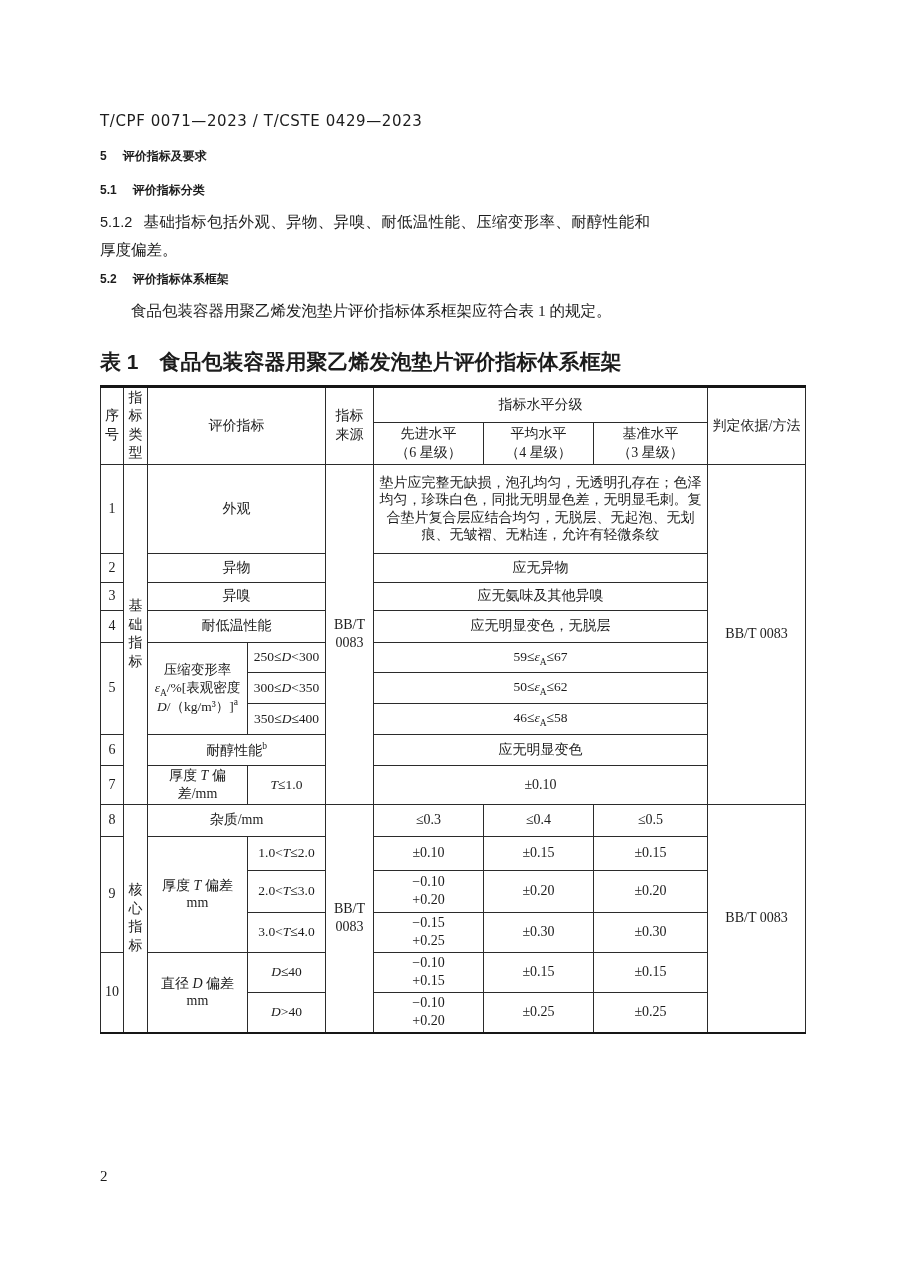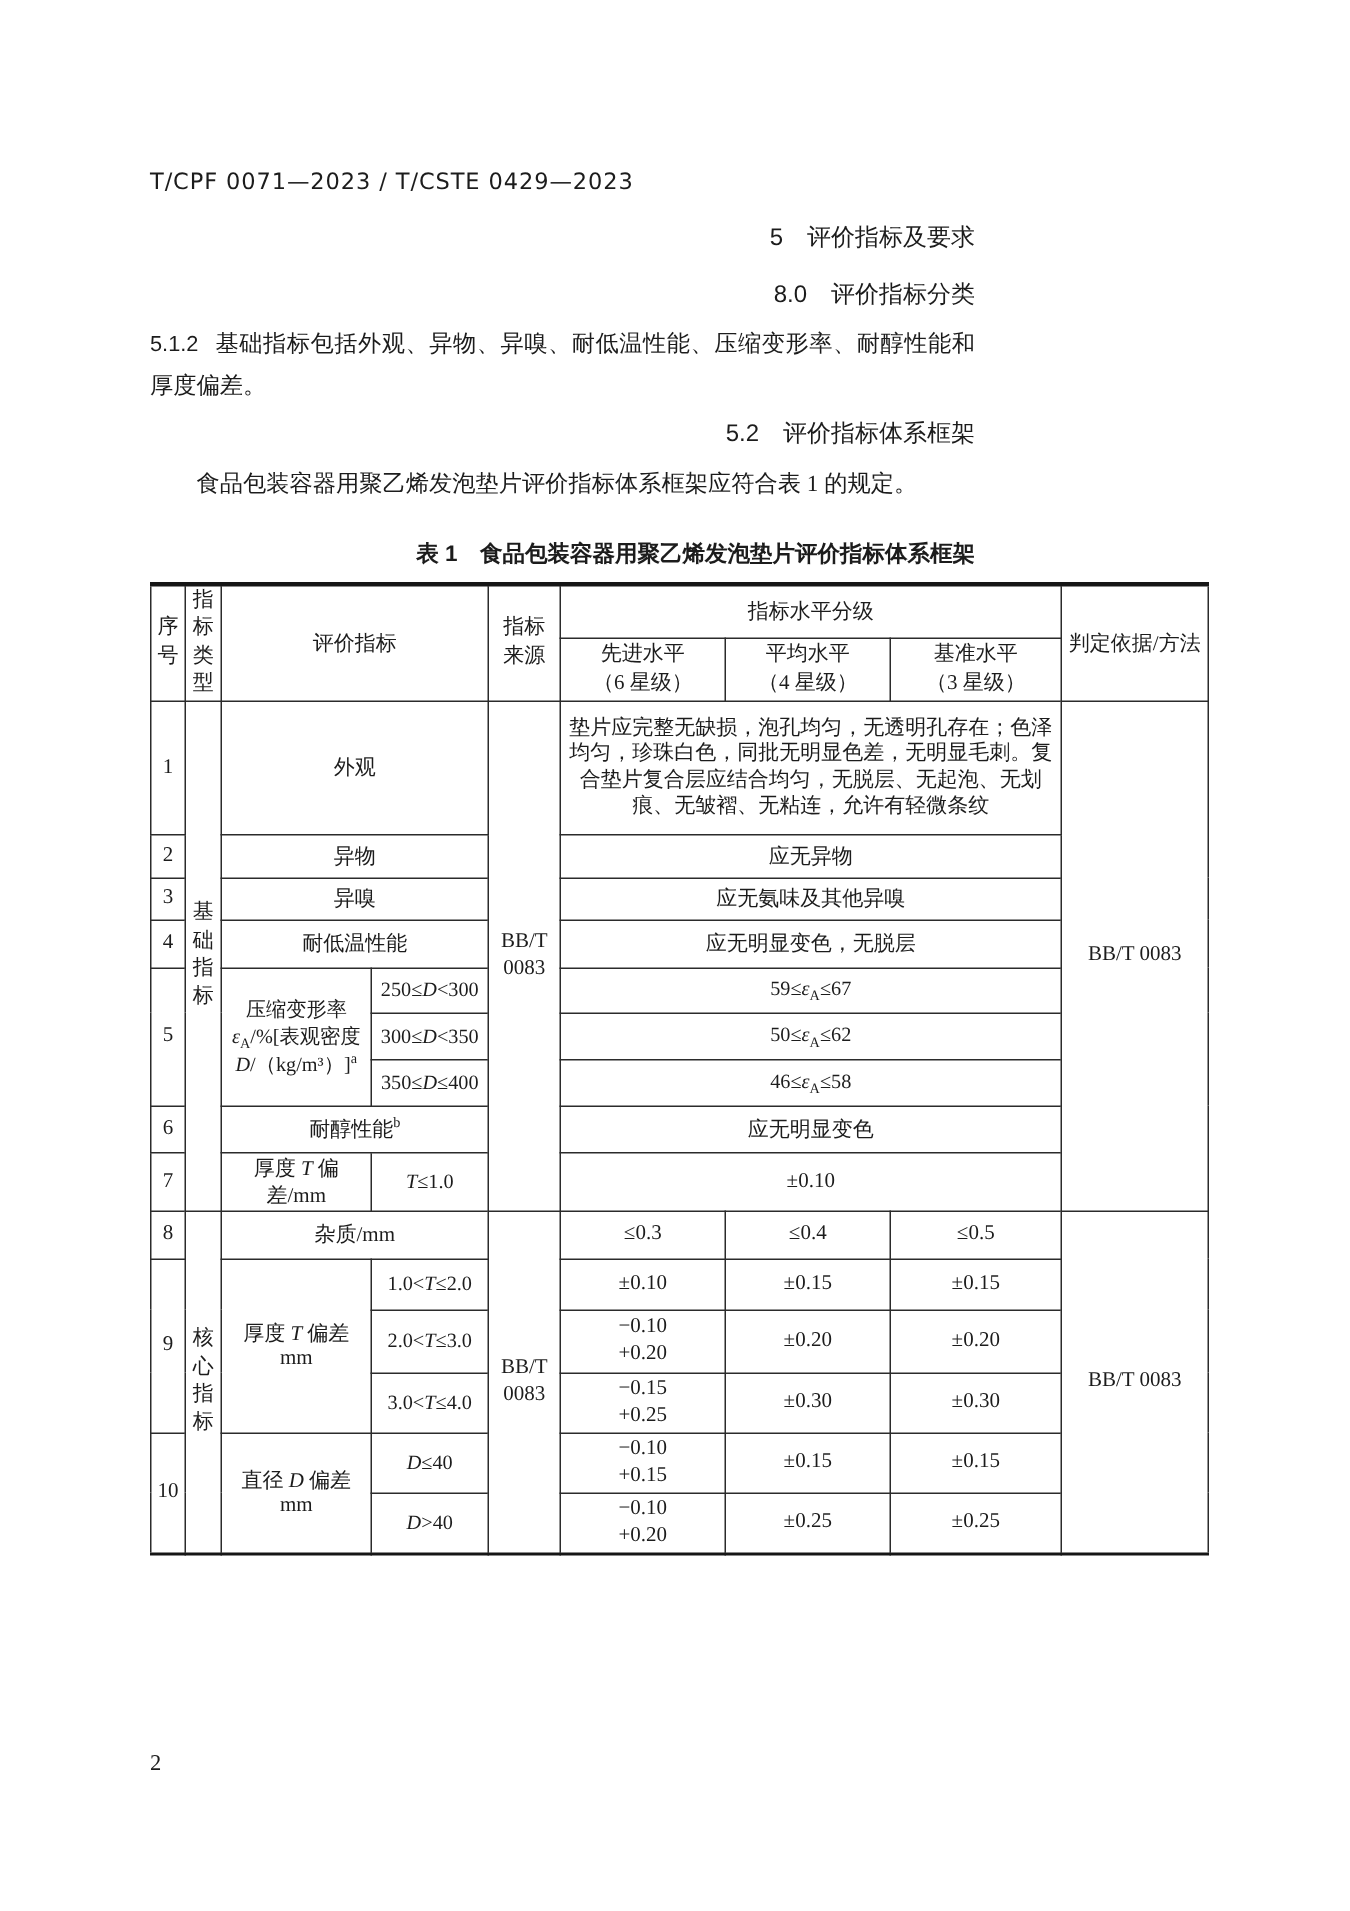--- a/index.html
+++ b/index.html
@@ -7,32 +7,32 @@
     width:900px;height:1274px;overflow:hidden;background:#ffffff;color:#1c1c1c;
     font-family:"Liberation Serif","DejaVu Serif",serif;
   }
   .page{box-sizing:border-box;width:740px;height:1274px;padding:112px 90px 10px 100px;position:relative;}
   .doc-header{
     font-family:"DejaVu Sans","Liberation Sans",sans-serif;
     font-size:15px;letter-spacing:.6px;margin-bottom:18px;
   }
   .h2,.h3{
     font-family:"Liberation Sans","DejaVu Sans",sans-serif;
-    font-size:16px;font-weight:normal;margin:0;text-align:right;
+    font-size:12px;font-weight:bold;margin:0;
   }
   .h2{margin-bottom:17px;}
   .h3{margin-bottom:9px;}
   .h2 .hnum,.h3 .hnum{margin-right:16px;}
   .para{font-size:15.5px;line-height:27px;text-align:justify;margin:0;}
   .pnum{font-family:"Liberation Sans","DejaVu Sans",sans-serif;font-size:14.5px;margin-right:11px;}
   .p-indent{text-indent:31px;margin-bottom:24px;}
   .gap8{height:8px;}
   .tbl-title{
     font-family:"Liberation Sans","DejaVu Sans",sans-serif;
-    font-weight:bold;font-size:15px;text-align:right;margin:12px 0 9px 0;
+    font-weight:bold;font-size:21px;text-align:left;margin:12px 0 9px 0;
   }
   table.spec{
     border-collapse:collapse;table-layout:fixed;width:705px;margin:0 auto;
     font-size:14px;
     border-top:3px solid #161616;border-bottom:2px solid #161616;
   }
   table.spec td,table.spec th{
     border:1px solid #2b2b2b;padding:1px 3px;text-align:center;vertical-align:middle;
     font-weight:normal;overflow:hidden;
   }
@@ -46,21 +46,21 @@
 </style>
 </head>
 <body>
 
 <div class="page">
 
   <div class="doc-header">T/CPF 0071—2023 / T/CSTE 0429—2023</div>
 
   <h2 class="h2"><span class="hnum">5</span><span>评价指标及要求</span></h2>
 
-  <h3 class="h3"><span class="hnum">8.0</span><span>评价指标分类</span></h3>
+  <h3 class="h3"><span class="hnum">5.1</span><span>评价指标分类</span></h3>
 
 
   <p class="para"><span class="pnum">5.1.2</span><span>基础指标包括外观、异物、异嗅、耐低温性能、压缩变形率、耐醇性能和厚度偏差。</span></p>
 
 
 
   <div class="gap8"></div>
 
   <h3 class="h3"><span class="hnum">5.2</span><span>评价指标体系框架</span></h3>
 

